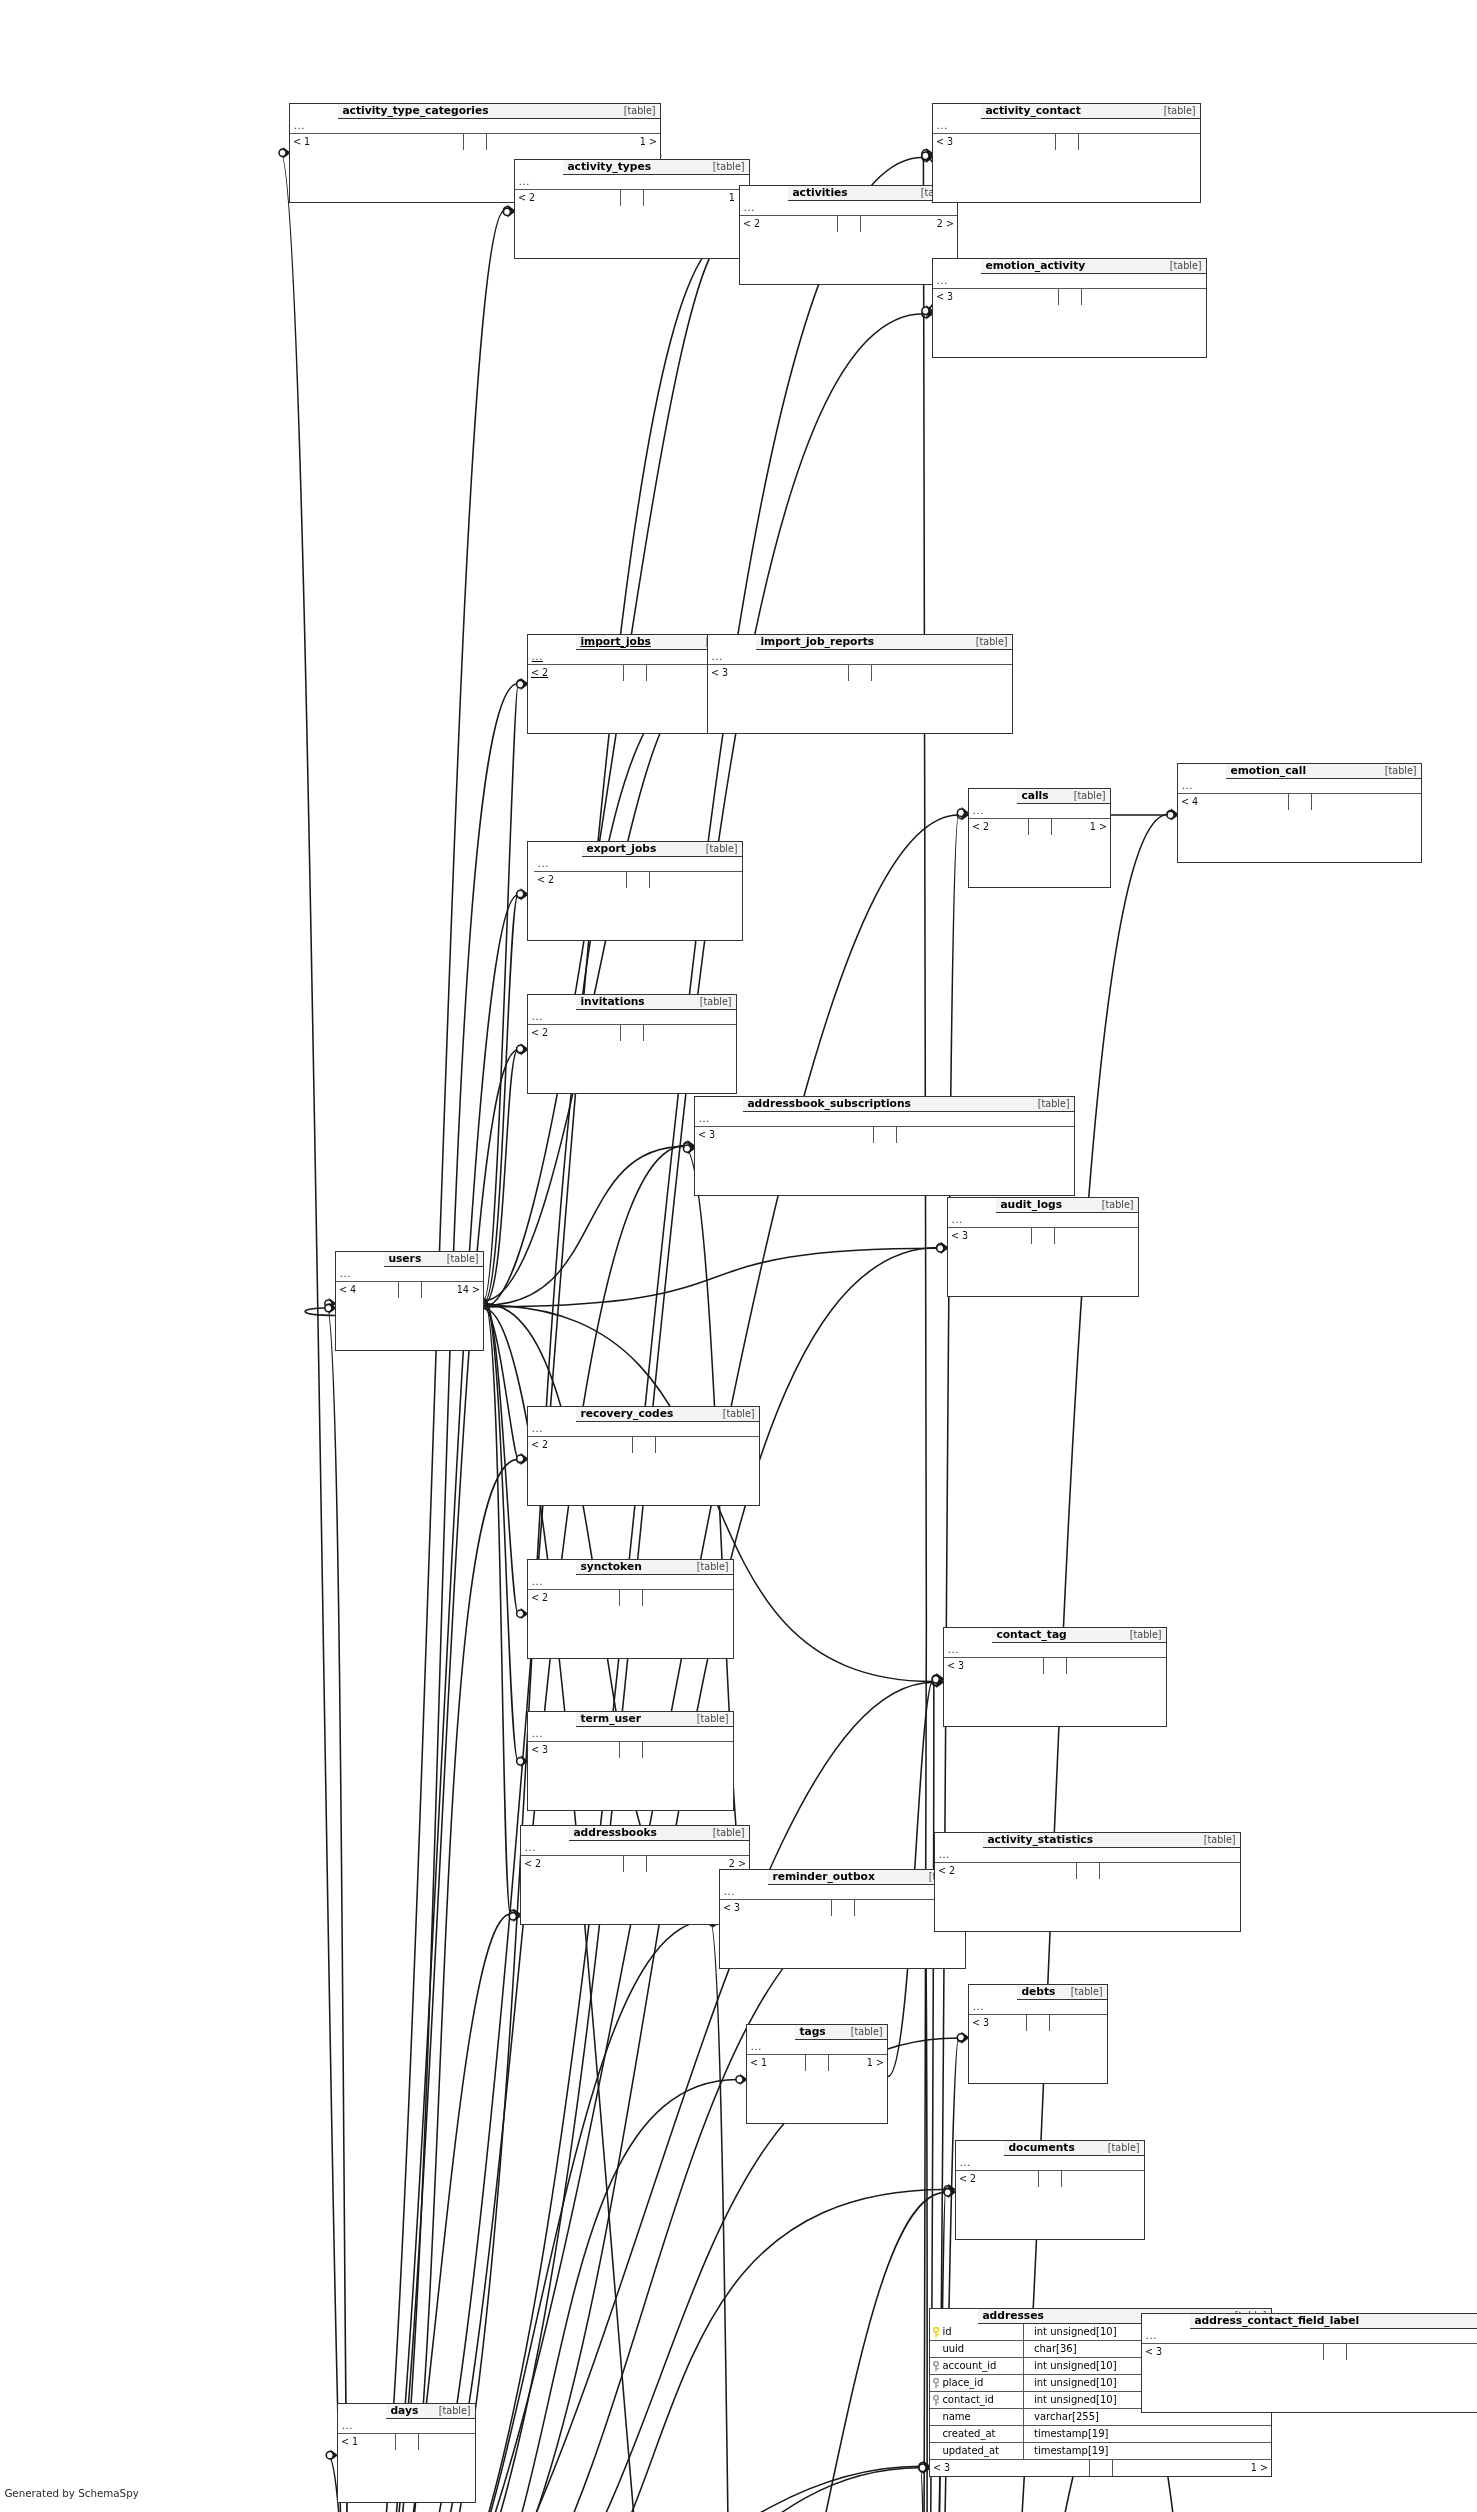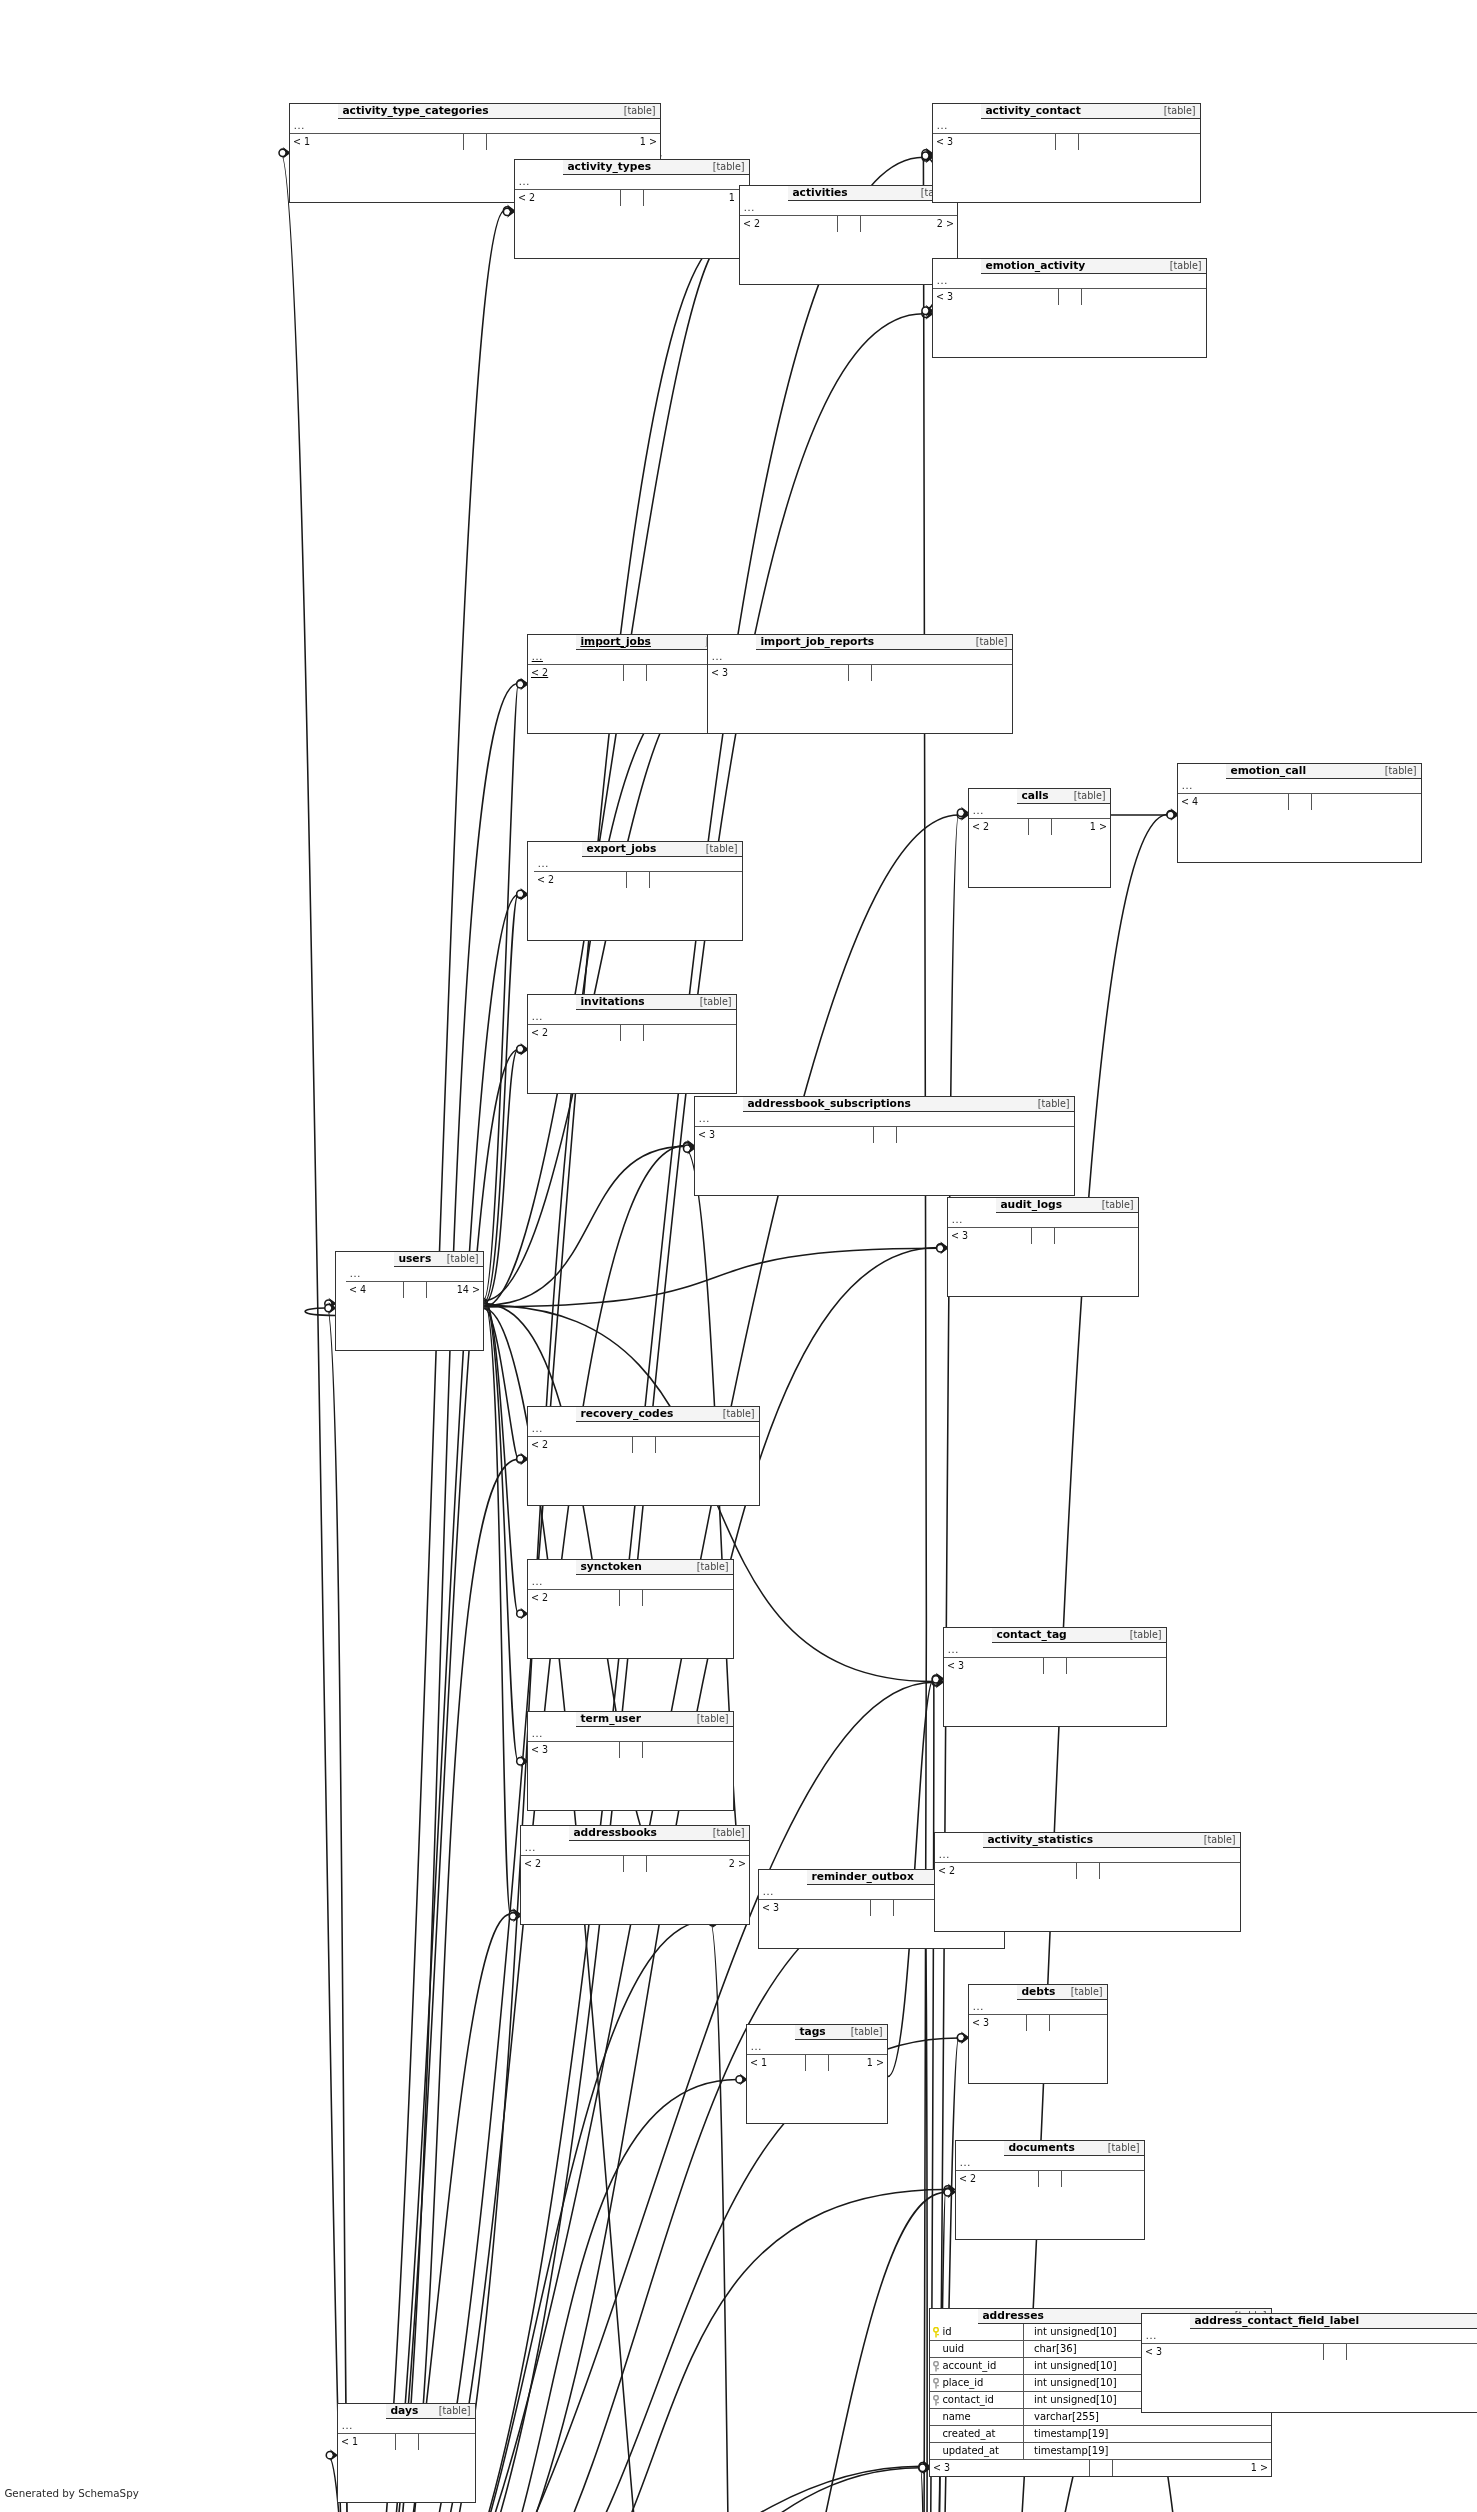--- a/index.html
+++ b/index.html
@@ -690,21 +690,21 @@
           <span class="tname">audit_logs</span>
           <span class="ttag">[table]</span>
         </div>
         <div class="tbody">...</div>
         <div class="tfoot">
           <span class="fl">&lt; 3</span>
           <span class="fm"></span>
           <span class="fr"></span>
         </div>
       </div>
-      <div class="tbl" style="left: 335px; top: 1251px; width: 149px; height: 100px; padding-left: 10px;">
+      <div class="tbl" style="left: 335px; top: 1251px; width: 149px; height: 100px;">
         <div class="thead">
           <span class="tname">users</span>
           <span class="ttag">[table]</span>
         </div>
         <div class="tbody">...</div>
         <div class="tfoot">
           <span class="fl">&lt; 4</span>
           <span class="fm"></span>
           <span class="fr">14 &gt;</span>
         </div>
@@ -762,21 +762,21 @@
           <span class="tname">addressbooks</span>
           <span class="ttag">[table]</span>
         </div>
         <div class="tbody">...</div>
         <div class="tfoot">
           <span class="fl">&lt; 2</span>
           <span class="fm"></span>
           <span class="fr">2 &gt;</span>
         </div>
       </div>
-      <div class="tbl" style="left: 758px; top: 1869px; width: 247px; height: 80px;">
+      <div class="tbl" style="left: 719px; top: 1869px; width: 247px; height: 100px;">
         <div class="thead">
           <span class="tname">reminder_outbox</span>
           <span class="ttag">[table]</span>
         </div>
         <div class="tbody">...</div>
         <div class="tfoot">
           <span class="fl">&lt; 3</span>
           <span class="fm"></span>
           <span class="fr"></span>
         </div>

